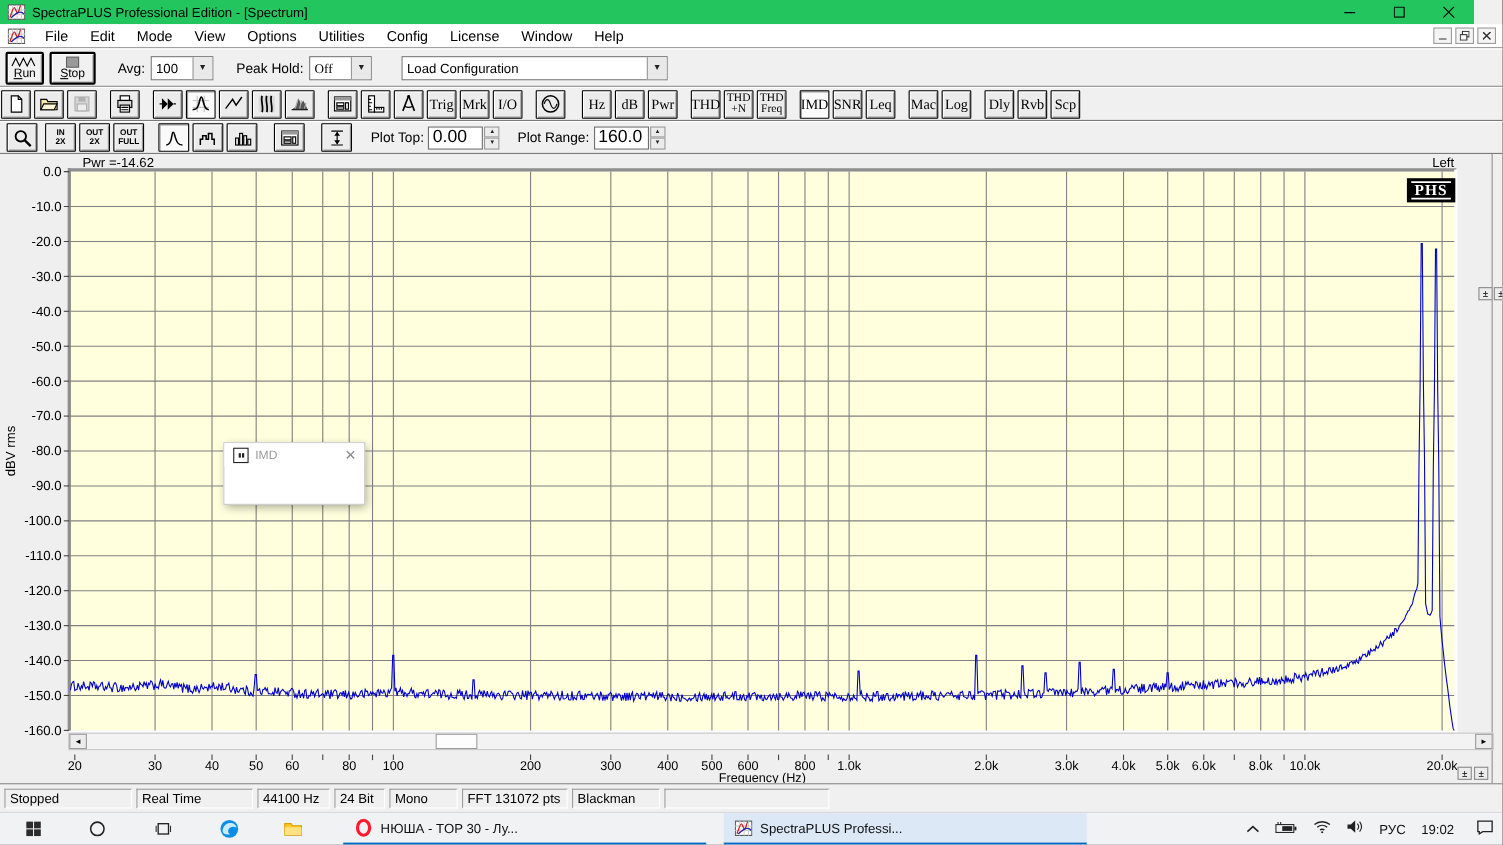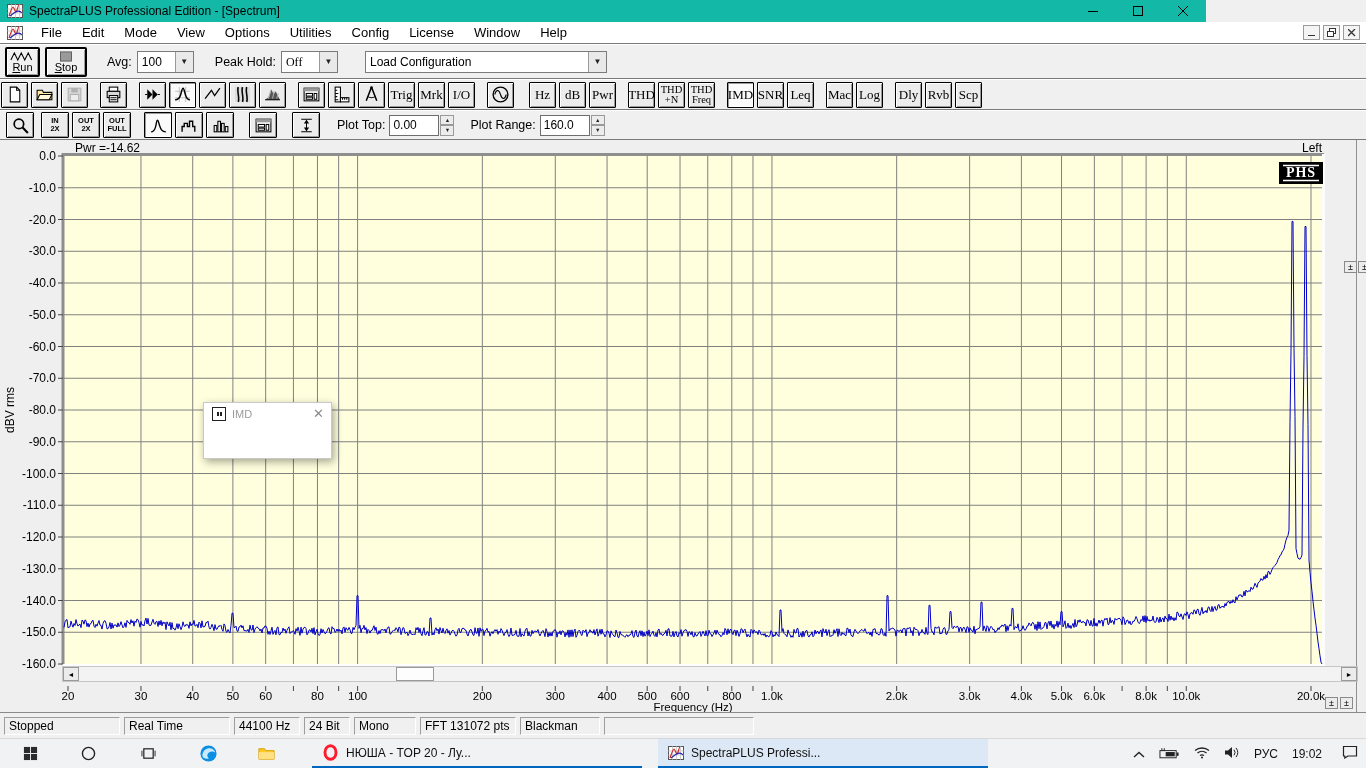--- a/index.html
+++ b/index.html
@@ -1,18 +1,18 @@
 <!DOCTYPE html>
 <html><head>
 <meta charset="utf-8">
 <style>
   html,body{margin:0;padding:0;background:#444;}
   .app{position:relative;width:1366px;height:768px;background:#f0f0f0;font-family:"Liberation Sans",sans-serif;overflow:hidden;user-select:none;}
   
-  .titlebar{position:absolute;left:0;top:0;width:1206px;height:22px;background:#14b8a6;display:flex;align-items:center;}
+  .titlebar{position:absolute;left:0;top:0;width:1340px;height:22px;background:#22c55e;display:flex;align-items:center;}
   .titlebar .title-text{font-size:12px;color:#000;margin-left:6px;}
   .app-icon16{width:16px;height:16px;margin-left:7px;display:inline-flex;}
   .win-controls{position:absolute;right:0;top:0;height:22px;display:flex;}
   .wc{width:45px;height:22px;display:flex;align-items:center;justify-content:center;}
   
   .menubar{position:absolute;left:0;top:22px;width:1366px;height:22px;background:#fff;display:flex;align-items:center;border-bottom:1px solid #7a7a7a;box-sizing:border-box;}
   .menu-items{display:flex;margin-left:8px;}
   .menu-item{font-size:13px;color:#000;padding:2px 10px;}
   .mdi-controls{position:absolute;right:6px;top:3px;display:flex;gap:3px;}
   .mdi-btn{width:17px;height:15px;background:#f4f4f4;border:1px solid #9b9b9b;display:flex;align-items:center;justify-content:center;box-sizing:border-box;}
@@ -29,21 +29,21 @@
   .combo-text{flex:1;font-size:12px;color:#000;padding:3px 0 0 4px;white-space:nowrap;overflow:hidden;}
   .combo-arrow{width:17px;background:#e9e9e9;border-left:1px solid #9a9a9a;display:flex;align-items:center;justify-content:center;font-size:8px;color:#222;}
   .tbtn{width:27px;height:26px;background:#ececec;border:1px solid #000;border-radius:1px;box-shadow:inset 1px 1px 0 #fff,inset -1px -1px 0 #9a9a9a;box-sizing:border-box;display:flex;align-items:center;justify-content:center;margin-right:3px;flex:none;}
   .tbtn svg{width:19px;height:19px;}
   .tbtn.pressed{background:#fafafa;box-shadow:inset 1px 1px 0 #9a9a9a,inset -1px -1px 0 #fff;}
   .tbtn.disabled svg{opacity:.6;}
   .tbtn-text{font-family:"Liberation Serif",serif;font-size:13px;color:#000;line-height:12px;text-align:center;}
   .tbtn-text.two span{display:block;font-size:10.5px;line-height:10px;}
   .tbtn-text.tiny span{display:block;font-family:"Liberation Sans",sans-serif;font-size:7.5px;font-weight:bold;line-height:8px;}
   .tb3 .tbtn{width:28px;height:26px;}
-  .field{height:21px;width:50px;border:1px solid #6e6e6e;background:#fff;font-size:12px;font-family:"Liberation Sans",sans-serif;padding:0 0 0 3px;box-sizing:border-box;}
+  .field{height:21px;width:50px;border:1px solid #6e6e6e;background:#fff;font-size:16px;font-family:"Liberation Sans",sans-serif;padding:0 0 0 3px;box-sizing:border-box;}
   .spinner{width:14px;height:21px;display:flex;flex-direction:column;margin-left:1px;}
   .spin-btn{flex:1;background:#ececec;border:1px solid #9a9a9a;box-sizing:border-box;font-size:5.5px;color:#222;display:flex;align-items:center;justify-content:center;}
   
   .chartarea{position:absolute;left:0;top:140px;width:1366px;height:572px;background:#efefef;}
   .chartarea svg{position:absolute;left:0;top:0;}
   .win-right-border{position:absolute;left:1356px;top:0;width:1px;height:572px;background:#909090;}
   .hscroll{position:absolute;left:62px;top:526px;width:1296px;height:16px;background:#f3f3f3;border:1px solid #c6c6c6;box-sizing:border-box;}
   .sb-btn{position:absolute;top:0;width:16px;height:14px;background:#ececec;border:1px solid #9a9a9a;box-sizing:border-box;font-size:7px;color:#000;display:flex;align-items:center;justify-content:center;}
   .sb-thumb{position:absolute;left:333px;top:0;width:38px;height:14px;background:#fdfdfd;border:1px solid #9a9a9a;box-sizing:border-box;}
   .pm-btn{position:absolute;width:13px;height:12px;background:#ececec;border:1px solid #8a8a8a;box-sizing:border-box;font-size:9px;line-height:10px;color:#000;text-align:center;}
@@ -622,21 +622,21 @@
     <span class="tk-ico" style="margin-left:34px;">
       <svg width="19" height="19" viewBox="0 0 20 20">
           <path d="M2 5h6l1.5 2H18v9H2z" fill="#ffca28" stroke="#d79c00"></path>
           <path d="M2 8.5h16V16H2z" fill="#ffe082"></path>
         </svg>
     </span>
     <div class="tk-btn" style="margin-left:34px;width:330px;">
       <svg width="17" height="17" viewBox="0 0 20 20">
           <ellipse cx="10" cy="10" rx="6.5" ry="8" fill="none" stroke="#ff1b2d" stroke-width="3.4"></ellipse>
         </svg>
-      <span class="tk-title">НЮША - TOP 20 - Лу...</span>
+      <span class="tk-title">НЮША - TOP 30 - Лу...</span>
     </div>
     <div class="tk-btn active" style="width:330px;">
       <svg width="16" height="16" viewBox="0 0 16 16">
           <rect x="0.5" y="1.5" width="15" height="13" fill="#fff" stroke="#555"></rect>
           <path d="M0.5 6h15M0.5 10h15M4.5 1.5v13M8.5 1.5v13M12.5 1.5v13" stroke="#cfcfcf" fill="none"></path>
           <path d="M2 13c2-6 3-9 4-9s2 5 3 5 2-7 3-7" fill="none" stroke="#c22" stroke-width="1.2"></path>
           <path d="M3 13c3-2 8-8 12-3" fill="none" stroke="#22a" stroke-width="1.2"></path>
         </svg>
       <span class="tk-title">SpectraPLUS Professi...</span>
     </div>

